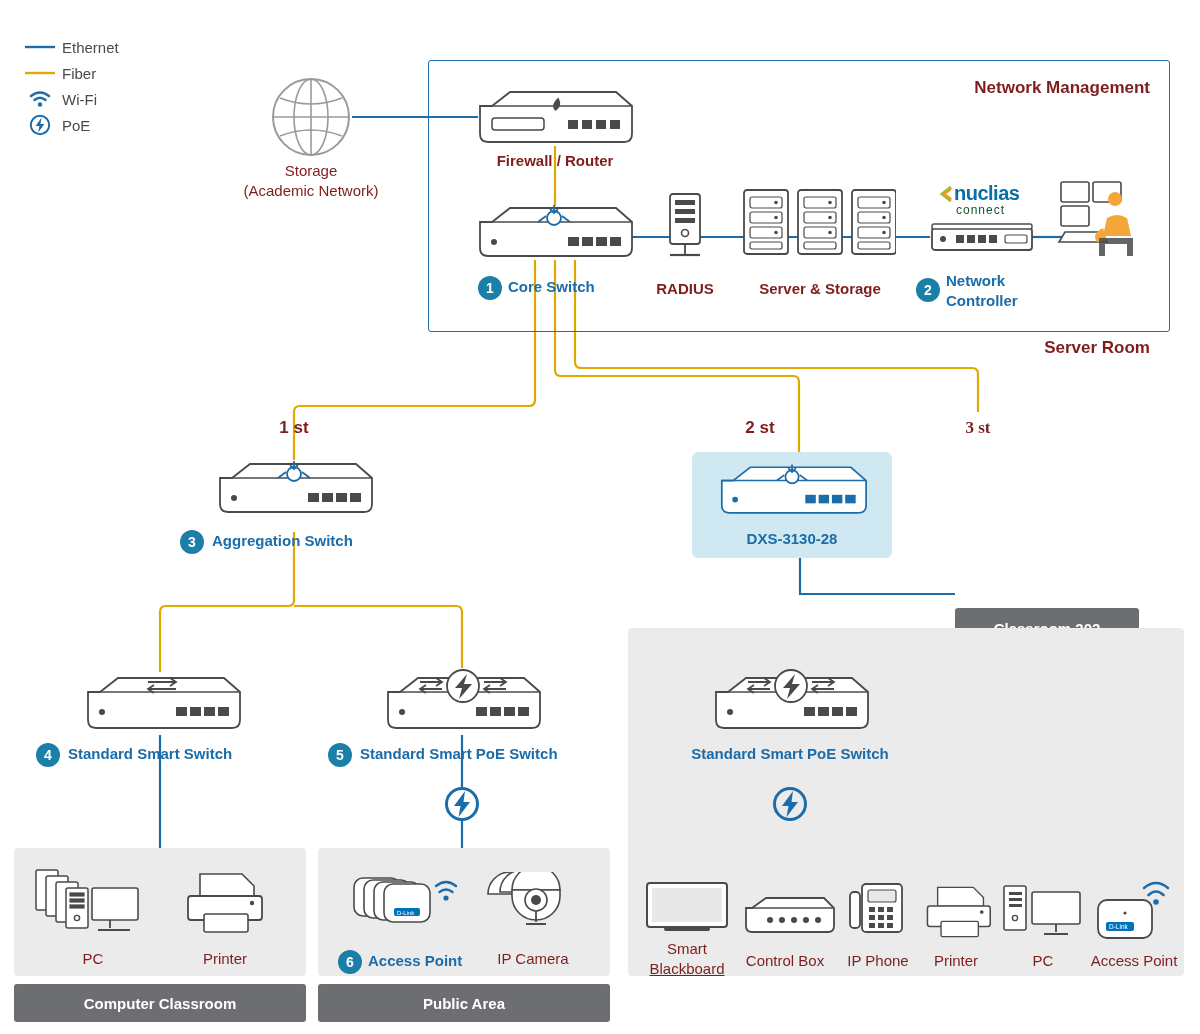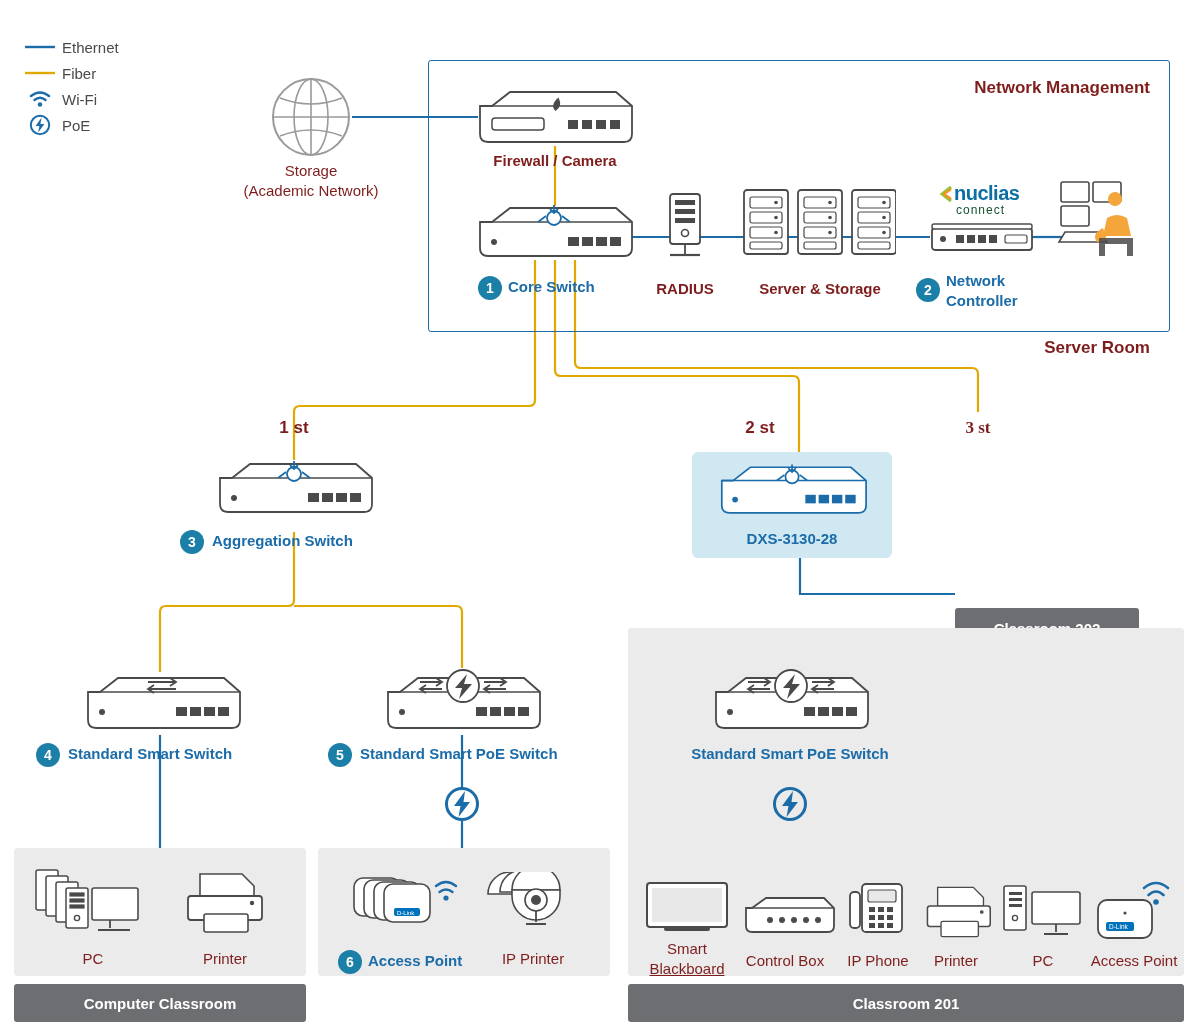--- a/index.html
+++ b/index.html
@@ -143,21 +143,21 @@
       <path d="M16 20 L34 6 L140 6 L156 20 L156 48 Q156 56 148 56 L12 56 Q4 56 4 48 L4 20 Z" fill="#fff" stroke="#4a4a4a" stroke-width="1.8"></path>
       <path d="M4 20 L156 20" stroke="#4a4a4a" stroke-width="1.5"></path>
       <path d="M82 9 q-6 5 -2 9 q5 -3 2 -9 z" fill="#4a4a4a" transform="translate(-3,1) scale(1.5) translate(-25,-2)"></path>
       <rect x="16" y="32" width="52" height="12" rx="3" fill="#fff" stroke="#4a4a4a" stroke-width="1.5"></rect>
       <rect x="92" y="34" width="10" height="9" fill="#4a4a4a"></rect>
       <rect x="106" y="34" width="10" height="9" fill="#4a4a4a"></rect>
       <rect x="120" y="34" width="10" height="9" fill="#4a4a4a"></rect>
       <rect x="134" y="34" width="10" height="9" fill="#4a4a4a"></rect>
     </svg>
   </div>
-  <div class="lbl bold" style="left:455px;top:152px;width:200px;">Firewall / Camera</div>
+  <div class="lbl bold" style="left:455px;top:152px;width:200px;">Firewall / Router</div>
 
   <div class="dev" style="left:476px;top:204px;">
     <svg width="158" height="58" viewBox="0 0 158 58">
       <path d="M16 18 L34 4 L140 4 L156 18 L156 44 Q156 52 148 52 L12 52 Q4 52 4 44 L4 18 Z" fill="#fff" stroke="#4a4a4a" stroke-width="1.8"></path>
       <path d="M4 18 L156 18" stroke="#4a4a4a" stroke-width="1.5"></path>
       <circle cx="78" cy="14" r="7" fill="#fff" stroke="#1b6ca8" stroke-width="1.8"></circle>
       <path d="M78 1 L78 8 M74 5 L78 9 L82 5" stroke="#1b6ca8" stroke-width="1.8" fill="none"></path>
       <path d="M62 18 L70 12 M94 18 L86 12" stroke="#1b6ca8" stroke-width="1.8"></path>
       <circle cx="18" cy="38" r="3" fill="#4a4a4a"></circle>
       <rect x="92" y="33" width="11" height="9" fill="#4a4a4a"></rect>
@@ -292,26 +292,26 @@
       <rect x="106" y="33" width="11" height="9" fill="#1b6ca8"></rect>
       <rect x="120" y="33" width="11" height="9" fill="#1b6ca8"></rect>
       <rect x="134" y="33" width="11" height="9" fill="#1b6ca8"></rect>
     </svg>
   </div>
   <div class="lbl blue" style="left:692px;top:530px;width:200px;">DXS-3130-28</div>
 
   <div class="bar" style="left:955px;top:608px;width:184px;height:40px;">Classroom 202</div>
 
   <div class="zone zone-grey" style="left:628px;top:628px;width:556px;height:348px;"></div>
-  <div class="bar" style="left:628px;top:984px;width:556px;height:38px;">Classroom 201</div>
 
   <div class="zone zone-grey" style="left:14px;top:848px;width:292px;height:128px;"></div>
   <div class="bar" style="left:14px;top:984px;width:292px;height:38px;">Computer Classroom</div>
 
   <div class="zone zone-grey" style="left:318px;top:848px;width:292px;height:128px;"></div>
+  <div class="bar" style="left:318px;top:984px;width:292px;height:38px;">Public Area</div>
 
   <div class="dev" style="left:84px;top:672px;">
     <svg width="158" height="62" viewBox="0 0 158 62">
       <path d="M16 20 L34 6 L140 6 L156 20 L156 48 Q156 56 148 56 L12 56 Q4 56 4 48 L4 20 Z" fill="#fff" stroke="#4a4a4a" stroke-width="1.8"></path>
       <path d="M4 20 L156 20" stroke="#4a4a4a" stroke-width="1.5"></path>
       <path d="M64 10 L92 10 M86 6 L92 10 L86 14" stroke="#4a4a4a" stroke-width="1.8" fill="none"></path>
       <path d="M92 17 L64 17 M70 13 L64 17 L70 21" stroke="#4a4a4a" stroke-width="1.8" fill="none"></path>
       <circle cx="18" cy="40" r="3" fill="#4a4a4a"></circle>
       <rect x="92" y="35" width="11" height="9" fill="#4a4a4a"></rect>
       <rect x="106" y="35" width="11" height="9" fill="#4a4a4a"></rect>
@@ -431,21 +431,21 @@
         <path d="M6 22 a22 22 0 0 1 44 0 z"></path>
         <path d="M18 20 a22 22 0 0 1 44 0 z"></path>
         <path d="M30 18 a24 24 0 0 1 48 0 z"></path>
         <path d="M30 18 L78 18 L78 24 a24 24 0 0 1 -48 0 z"></path>
       </g>
       <circle cx="54" cy="28" r="11" fill="#fff" stroke="#4a4a4a" stroke-width="1.6"></circle>
       <circle cx="54" cy="28" r="5" fill="#4a4a4a"></circle>
       <path d="M54 39 L54 50 M44 52 L64 52" stroke="#4a4a4a" stroke-width="1.8" fill="none"></path>
     </svg>
   </div>
-  <div class="lbl" style="left:478px;top:950px;width:110px;">IP Printer</div>
+  <div class="lbl" style="left:478px;top:950px;width:110px;">IP Camera</div>
 
   <div class="dev" style="left:644px;top:880px;">
     <svg width="86" height="56" viewBox="0 0 86 56">
       <rect x="3" y="3" width="80" height="44" rx="3" fill="#fff" stroke="#4a4a4a" stroke-width="2"></rect>
       <rect x="8" y="8" width="70" height="34" fill="#e8e8e8"></rect>
       <rect x="20" y="47" width="46" height="4" rx="2" fill="#4a4a4a"></rect>
     </svg>
   </div>
   <div class="lbl" style="left:636px;top:940px;width:102px;">Smart</div>
   <div class="lbl" style="left:636px;top:960px;width:102px;text-decoration:underline;">Blackboard</div>

